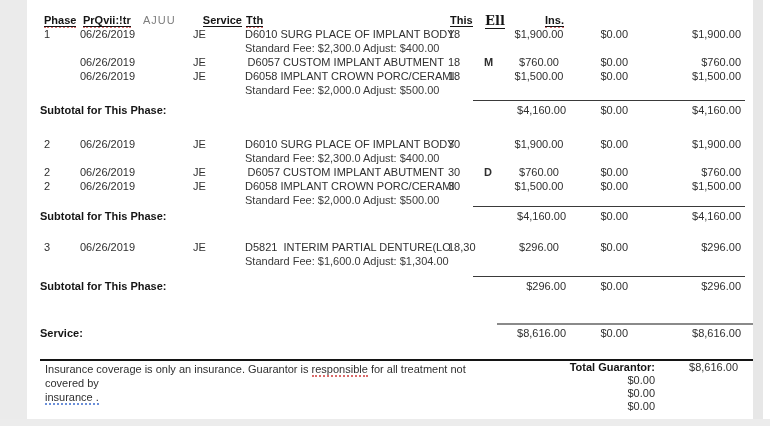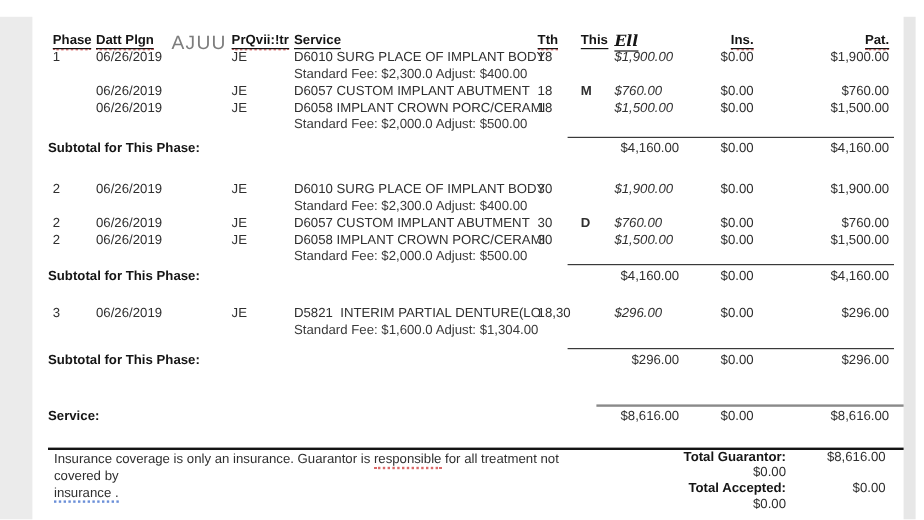--- a/index.html
+++ b/index.html
@@ -1,41 +1,41 @@
 <!DOCTYPE html>
 <html><head>
 <meta charset="utf-8">
 <style>
   * { margin:0; padding:0; box-sizing:border-box; }
   html,body { width:770px; height:433px; background:#ffffff; overflow:hidden;
               font-family:"Liberation Sans", sans-serif; }
-  .page { position:relative; width:770px; height:383px; background:#fff; color:#2f2f2f; font-size:11px;margin-top:14px; }
+  .page { position:relative; width:770px; height:383px; background:#fff; color:#2f2f2f; font-size:11px; }
 
   .strip-left  { position:absolute; left:0; top:0; width:27px; height:419px; background:#ebebeb; }
   .strip-right { position:absolute; left:753px; top:0; width:10px; height:419px; background:#e7e7e7; }
   .strip-bottom{ position:absolute; left:0; top:419px; width:770px; height:7px; background:#ececec; }
 
   .trow { position:absolute; left:40px; width:705px; display:grid;
           grid-template-columns:38px 110px 54px 202px 34px 34px 54px 64px 115px;
           line-height:13px; white-space:nowrap; }
   .c-phase { padding-left:4px; }
   .c-date  { padding-left:2px; }
   .c-prov  { padding-left:5px; }
-  .c-serv  { padding-left:3px; white-space:pre; }
+  .c-serv  { padding-left:3px; white-space:pre;text-align:right; }
   .c-tth   { padding-left:4px; }
   .c-surf  { padding-left:6px; font-weight:bold; }
-  .c-fee   { text-align:left;font-style:italic; }
+  .c-fee   { text-align:center; }
   .c-ins   { text-align:right; padding-right:2px; }
   .c-pat   { text-align:right; padding-right:4px; }
 
   .header { font-weight:bold; color:#151515; }
   .hu { border-bottom:1.4px solid #151515; padding-bottom:0px; }
   .squig { border-bottom:2px dotted #e07070; display:inline-block; line-height:12px; }
   .hdr-fee-font { font-family:"DejaVu Serif", serif; font-size:13px; }
-  .ajuu { position:absolute; left:143px; top:14px; color:#7d7d7d; font-size:16px; letter-spacing:1px; }
+  .ajuu { position:absolute; left:143px; top:14px; color:#7d7d7d; font-size:11px; letter-spacing:1px; }
 
   .note { position:absolute; left:245px; color:#3a3a3a; }
 
   .subrow { position:absolute; left:40px; width:705px; display:grid;
             grid-template-columns:472px 54px 64px 115px; line-height:13px; }
   .subrow .lbl { font-weight:bold; text-align:left; padding-right:2px; color:#151515; }
   .subrow .v-fee { text-align:right; }
   .subrow .v-ins { text-align:right; padding-right:2px; }
   .subrow .v-pat { text-align:right; padding-right:4px; }
 
@@ -55,28 +55,26 @@
 </head>
 <body>
 
 <div class="page">
   <div class="strip-left"></div>
   <div class="strip-right"></div>
   <div class="strip-bottom"></div>
 
   <div class="trow header" style="top:14px">
     <div class="c-phase"><span class="squig"><span class="hu">Phase</span></span></div>
-    <div class="c-date"><span class="squig"><span class="hu">Datt Plgn</span></span></div>
     <div class="c-prov"><span class="squig"><span class="hu">PrQvii:!tr</span></span></div>
     <div class="c-serv"><span class="hu">Service</span></div>
     <div class="c-tth"><span class="squig"><span class="hu">Tth</span></span></div>
     <div class="c-surf"><span class="hu">This</span></div>
     <div class="c-fee"><span class="hu hdr-fee-font">Ell</span></div>
     <div class="c-ins"><span class="squig"><span class="hu">Ins.</span></span></div>
-    <div class="c-pat"><span class="squig"><span class="hu">Pat.</span></span></div>
   </div>
   <span class="ajuu">AJUU</span>
 
   <div id="rows-container">
       <div class="trow" style="top: 28px;">
         <div class="c-phase">1</div>
         <div class="c-date">06/26/2019</div>
         <div class="c-prov">JE</div>
         <div class="c-serv">D6010 SURG PLACE OF IMPLANT BODY</div>
         <div class="c-tth">18</div>
@@ -193,20 +191,19 @@
   </div>
   <div id="totals-container">
       <div class="tot-row" style="top: 361px;">
         <div class="t-lbl">Total Guarantor:</div>
         <div class="t-val">$8,616.00</div>
       </div>
       <div class="tot-row" style="top: 374px;">
         <div class="t-val">$0.00</div>
       </div>
       <div class="tot-row" style="top: 387px;">
-        <div class="t-lbl">Total Accepted:</div>
         <div class="t-val">$0.00</div>
       </div>
       <div class="tot-row" style="top: 400px;">
         <div class="t-val">$0.00</div>
       </div>
     </div>
 </div>
 
 </body></html>

